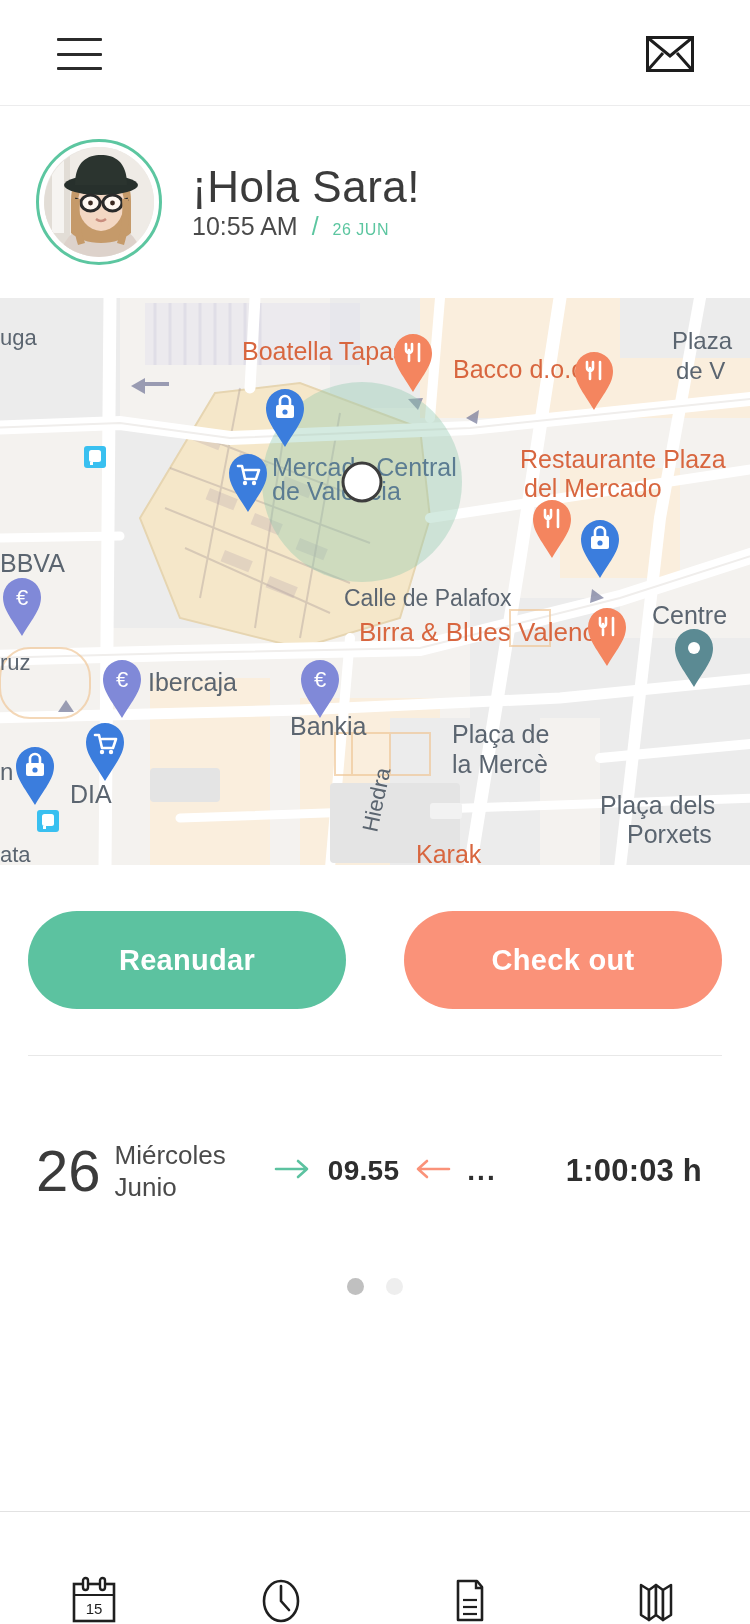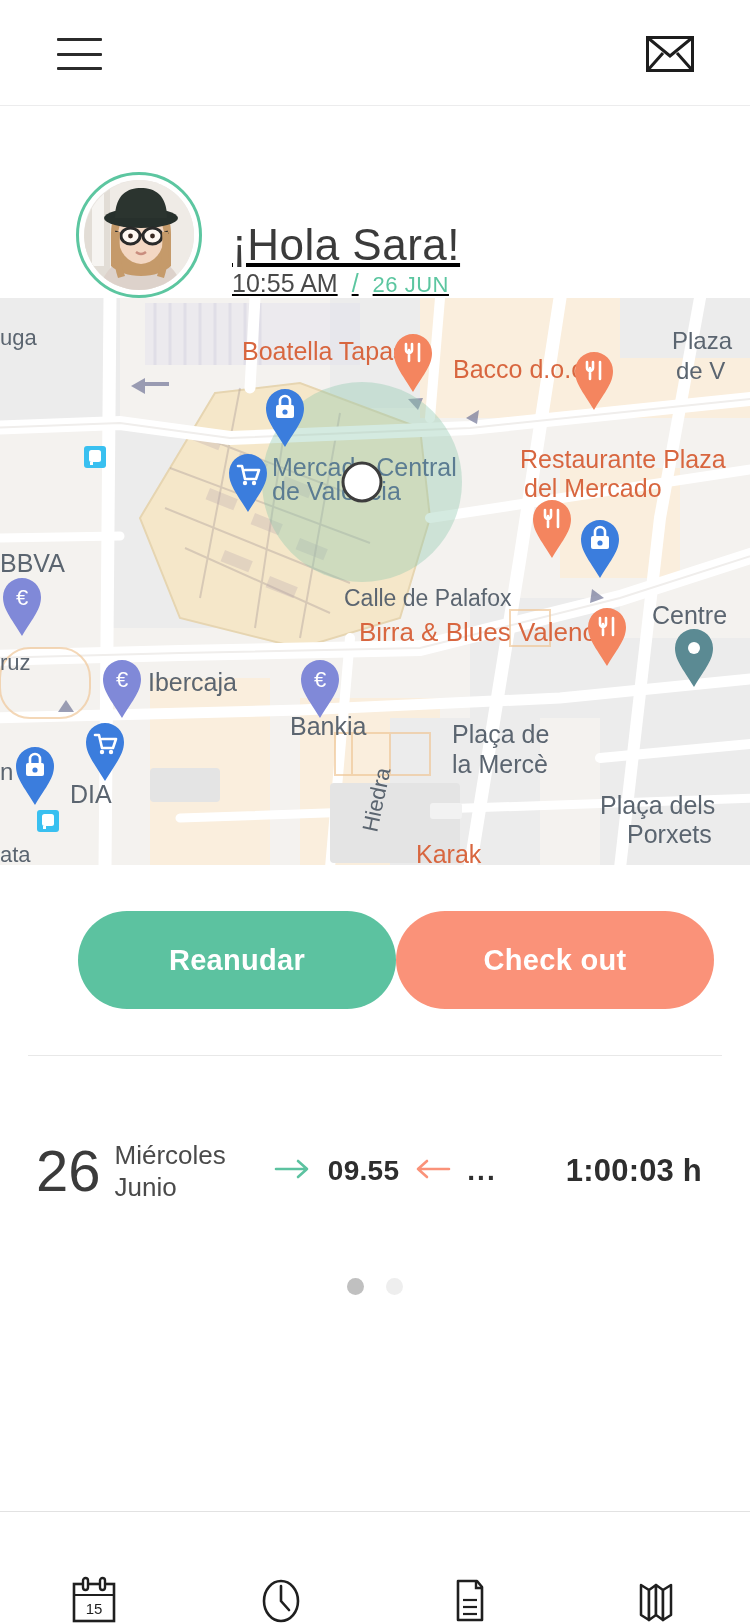--- a/index.html
+++ b/index.html
@@ -51,24 +51,23 @@
     top: 36px;
     width: 48px;
     height: 36px;
     cursor: pointer;
   }
 
   
   .greeting {
     flex: 0 0 192px;
     display: flex;
-    align-items: flex-end;
-    padding-left: 76px;
+    align-items: center;
+    padding-left: 36px;
     background: #fff;
-    text-decoration: underline;
   }
   .avatar-ring {
     width: 126px;
     height: 126px;
     border-radius: 50%;
     border: 3px solid #5cc6a0;
     padding: 5px;
     flex: 0 0 126px;
     background: #fff;
   }
@@ -90,38 +89,38 @@
   }
   .greet-sub {
     font-size: 25px;
     font-weight: 300;
     color: #4a4a4a;
     display: flex;
     align-items: baseline;
     gap: 14px;
   }
   .greet-slash { color: #5cc6a0; font-weight: 400; }
-  .greet-date { color: #5cc6a0; font-size: 22px; letter-spacing: 0.5px; }
+  .greet-date { color: #5cc6a0; font-size: 16px; letter-spacing: 0.5px; }
 
   
   .map {
     flex: 0 0 567px;
     position: relative;
     overflow: hidden;
     background: #3b82f6;
   }
   .map svg { position: absolute; left: 0; top: 0; }
 
   
   .actions {
     flex: 0 0 190px;
     display: flex;
     align-items: center;
-    justify-content: flex-end;
-    padding: 0 36px;
+    justify-content: space-between;
+    padding: 0 28px;
     background: #fff;
   }
   .btn {
     height: 98px;
     width: 318px;
     border: none;
     border-radius: 49px;
     color: #ffffff;
     font-size: 29px;
     font-weight: bold;

